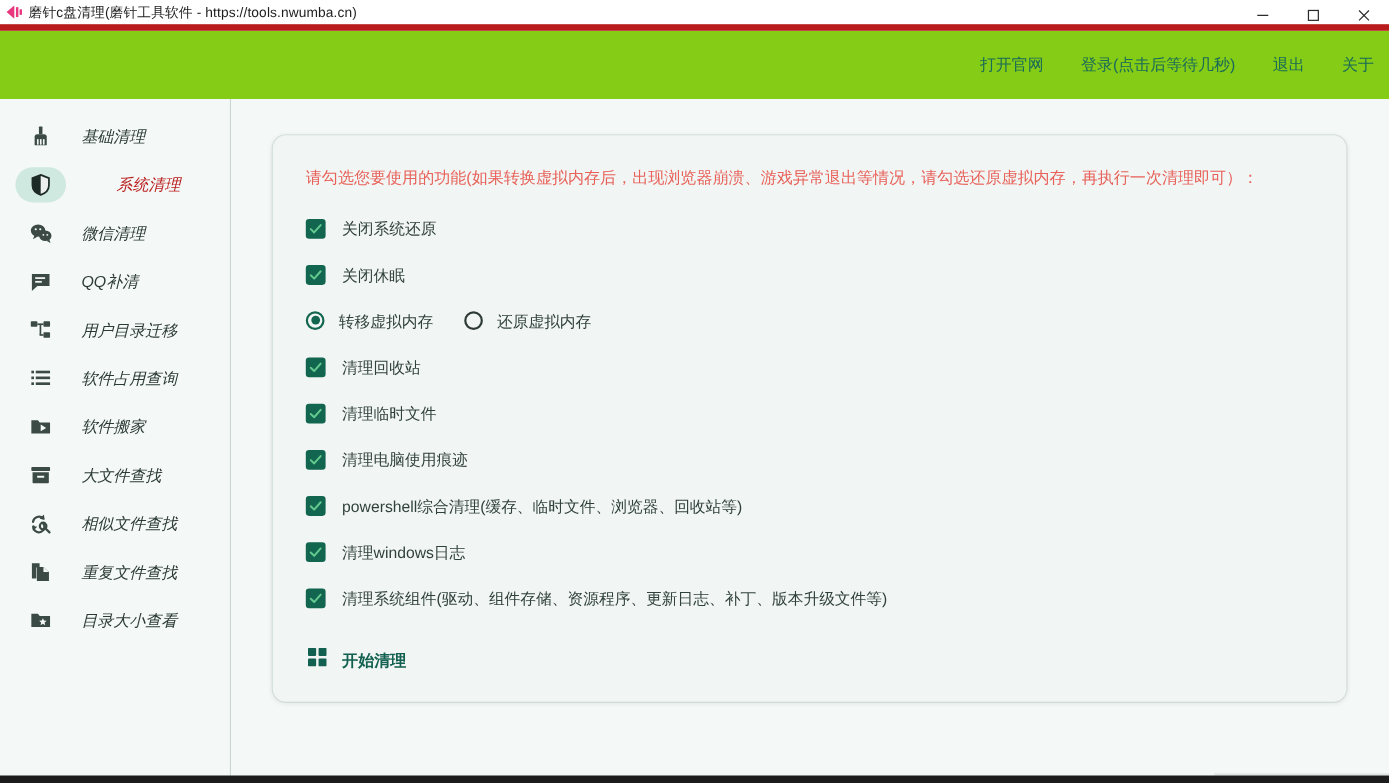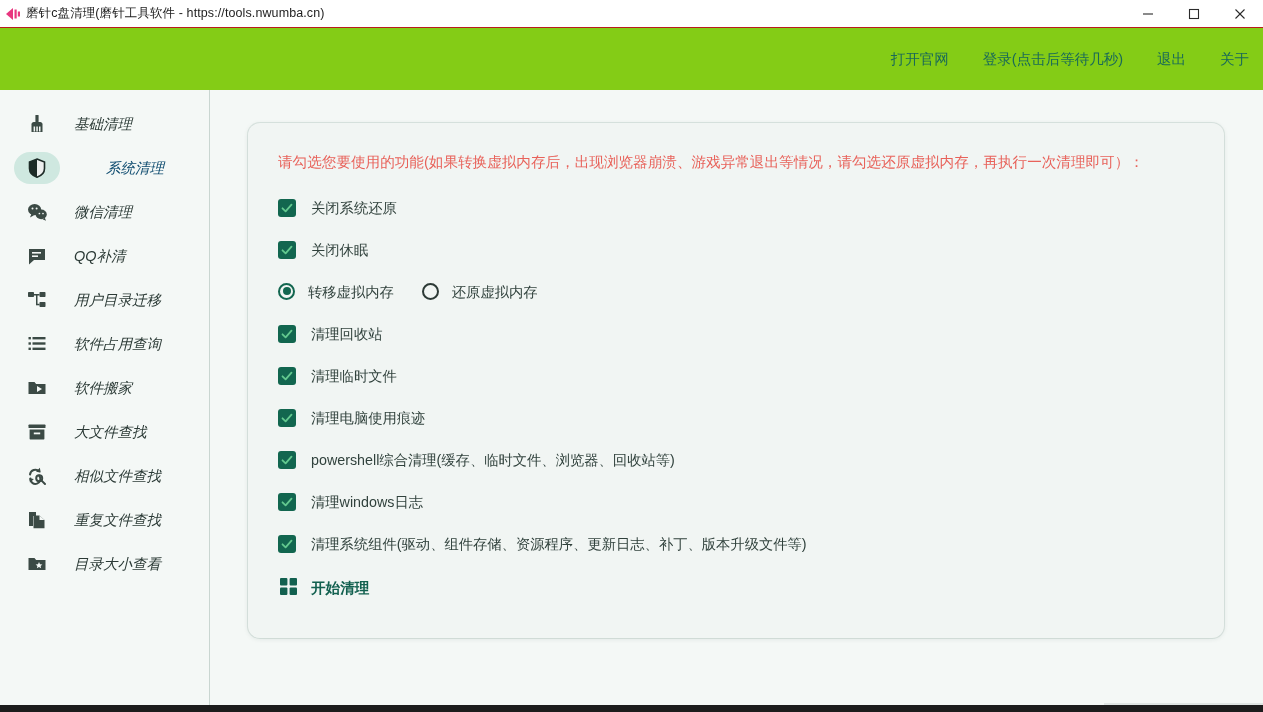--- a/index.html
+++ b/index.html
@@ -13,21 +13,21 @@
   }
 
   
   .titlebar {
     height: 28px;
     width: 100%;
     background: #ffffff;
     display: flex;
     align-items: center;
     position: relative;
-    border-bottom: 1px solid #b91c1c;
+    border-bottom: 6px solid #b91c1c;
   }
   .app-icon {
     width: 26px;
     height: 28px;
     display: flex;
     align-items: center;
     justify-content: center;
     flex: 0 0 auto;
   }
   .title-text {
@@ -105,21 +105,21 @@
     justify-content: center;
     flex: 0 0 auto;
   }
   .side-item.active .side-icon-wrap { background: #cfe8e0; }
   .side-label {
     font-size: 14.5px;
     color: #2b3a36;
     margin-left: 8px;
     white-space: nowrap;
   }
-  .side-item.active .side-label { color: #0c4a6e; margin-left: 40px; }
+  .side-item.active .side-label { color: #b91c1c; margin-left: 40px; }
 
   
   .main {
     flex: 1 1 auto;
     position: relative;
     background: #f4f8f6;
     padding: 33px 39px 0 38px;
   }
   .card {
     background: #f1f5f3;
@@ -183,21 +183,21 @@
     border-radius: 50%;
     background: #12664f;
   }
 
   
   .start-row {
     display: flex;
     align-items: center;
     gap: 14px;
     padding-left: 18px;
-    margin-top: 13px;
+    margin-top: 24px;
     cursor: pointer;
     width: fit-content;
     justify-content: flex-end;
   }
   .start-label {
     font-size: 14.6px;
     color: #12604f;
     font-weight: bold;
     white-space: nowrap;
   }

